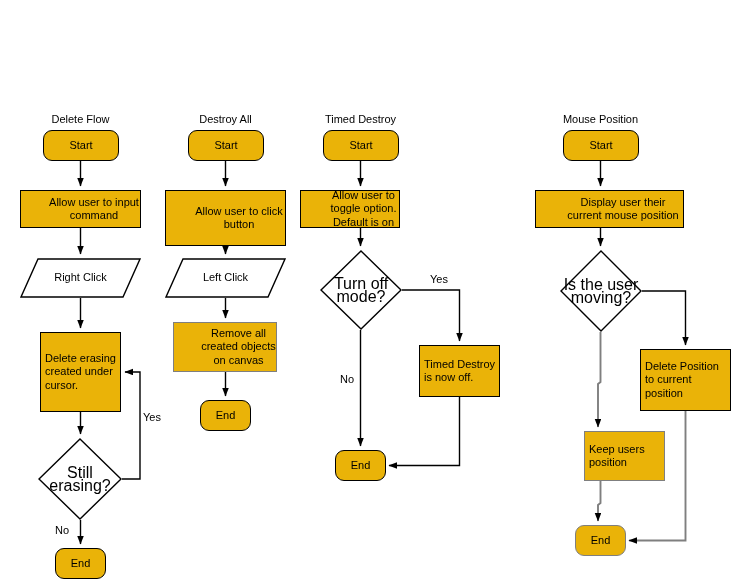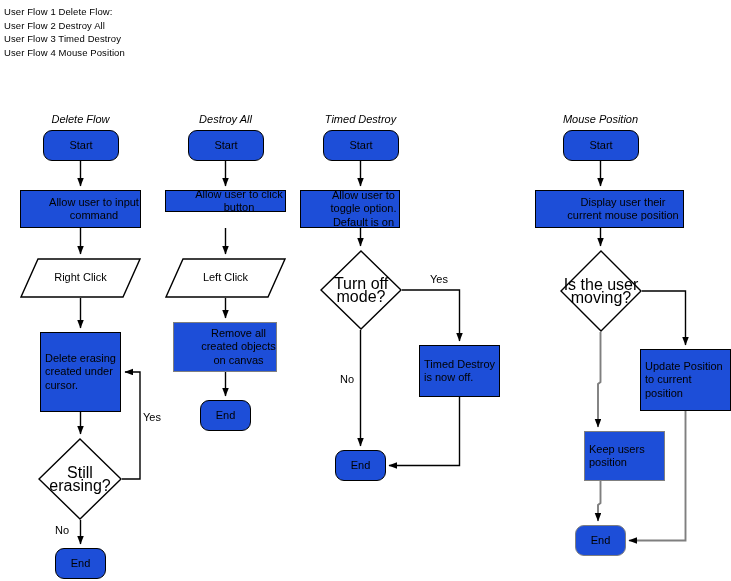--- a/index.html
+++ b/index.html
@@ -38,34 +38,33 @@
     white-space: nowrap;
   }
   .legend div { letter-spacing: 0.1px; }
 
   .col-title {
     position: absolute;
     font-size: 11px;
     text-align: center;
     color: #000;
     white-space: nowrap;
-    font-style: italic;
   }
 
   .node {
     position: absolute;
     box-sizing: border-box;
     display: flex;
     align-items: center;
     justify-content: center;
     text-align: center;
     font-size: 11px;
     line-height: 13.5px;
     color: #000;
-    background: #1d4ed8;
+    background: #eab308;
   }
   .rect {
     border: 1.4px solid #000000;
     padding-left: 27px;
   }
   .rect.gray {
     border: 1.6px solid #7f7f7f;
   }
   .terminal {
     border: 1.4px solid #000000;
@@ -124,26 +123,20 @@
     color: #000;
     background: transparent;
     white-space: nowrap;
   }
 </style>
 </head>
 <body>
 
 <div id="canvas">
 
-  <div class="legend">
-    <div>User Flow 1 Delete Flow:</div>
-    <div>User Flow 2 Destroy All</div>
-    <div>User Flow 3 Timed Destroy</div>
-    <div>User Flow 4 Mouse Position</div>
-  </div>
 
   <svg class="wires" viewBox="0 0 731 581">
     <defs>
       <marker id="ah-b" markerWidth="10" markerHeight="10" refX="8.4" refY="3.4" orient="auto" markerUnits="userSpaceOnUse">
         <path d="M0,0 L9,3.4 L0,6.8 z" fill="#000000"></path>
       </marker>
       <marker id="ah-g" markerWidth="10" markerHeight="10" refX="8.4" refY="3.4" orient="auto" markerUnits="userSpaceOnUse">
         <path d="M0,0 L9,3.4 L0,6.8 z" fill="#7f7f7f"></path>
       </marker>
     </defs>
@@ -217,21 +210,21 @@
   <div class="node terminal" style="left:55px; top:548px; width:51px; height:31px;">
     <span class="txt">End</span>
   </div>
 
   <div class="col-title" style="left:165px; top:113px; width:121px;">Destroy All</div>
 
   <div class="node terminal" style="left:188px; top:130px; width:76px; height:31px;">
     <span class="txt">Start</span>
   </div>
 
-  <div class="node rect" style="left:165px; top:190px; width:121px; height:22px;justify-content:center;">
+  <div class="node rect" style="left:165px; top:190px; width:121px; height:56px;justify-content:center;">
     <span class="txt">Allow user to click button</span>
   </div>
 
   <div class="parallelogram" style="left:165px; top:258px; width:121px; height:40px;">
     <svg width="121" height="40" viewBox="0 0 121 40">
       <polygon points="18,1 120,1 103,39 1,39" fill="#ffffff" stroke="#000000" stroke-width="1.4"></polygon>
     </svg>
     <span class="plabel">Left Click</span>
   </div>
 
@@ -282,21 +275,21 @@
   </div>
 
   <div class="diamond" style="left:560px; top:250px; width:82px; height:82px;">
     <svg width="82" height="82" viewBox="0 0 82 82">
       <polygon points="41,1 81,41 41,81 1,41" fill="#ffffff" stroke="#000000" stroke-width="1.4"></polygon>
     </svg>
     <span class="dlabel">Is the user moving?</span>
   </div>
 
   <div class="node rect left-align" style="left:640px; top:349px; width:91px; height:62px;">
-    <span class="txt">Update Position to current position</span>
+    <span class="txt">Delete Position to current position</span>
   </div>
 
   <div class="node rect gray left-align" style="left:562px; top:431px; width:81px; height:50px;margin-left:22px;">
     <span class="txt">Keep users position</span>
   </div>
 
   <div class="node terminal gray" style="left:575px; top:525px; width:51px; height:31px;">
     <span class="txt">End</span>
   </div>
 

